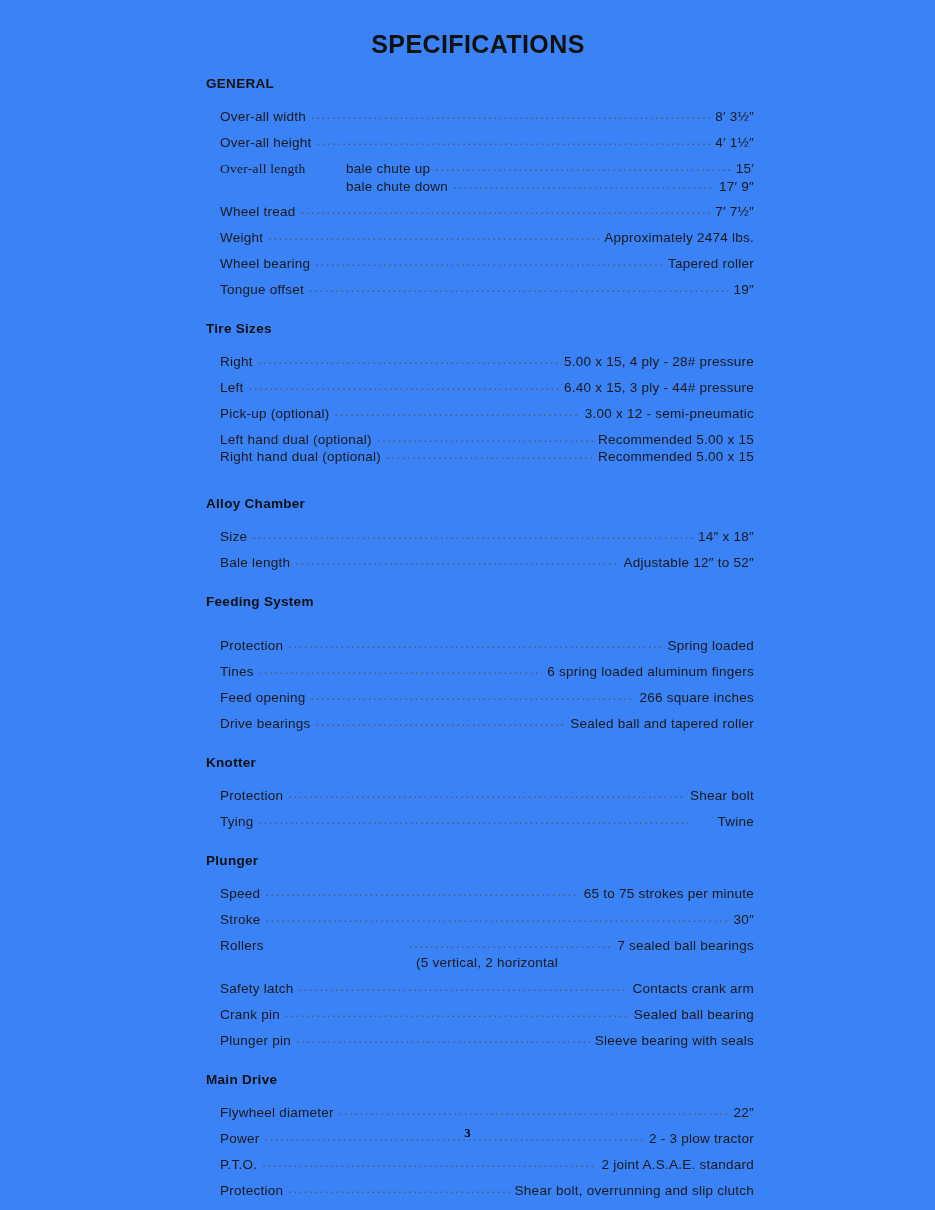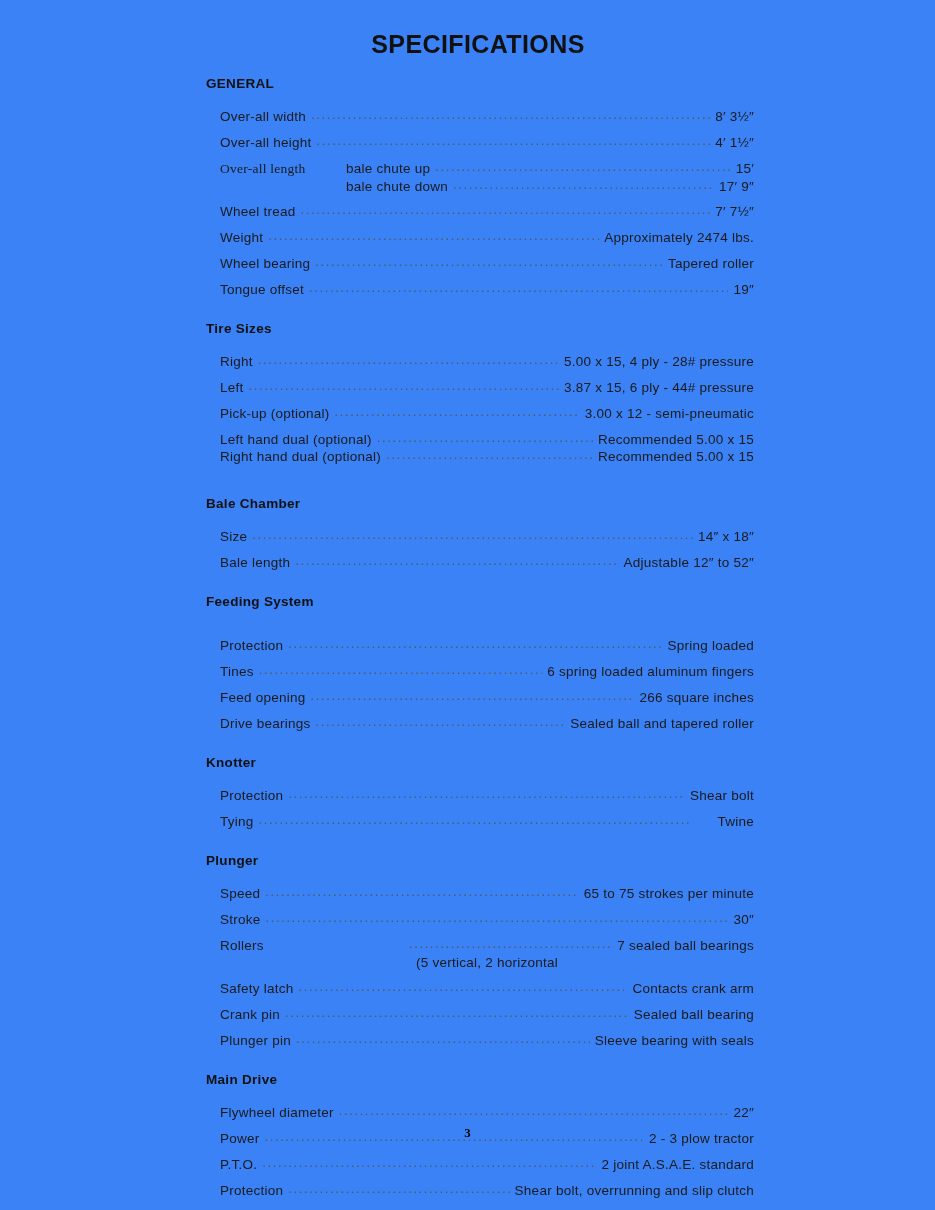--- a/index.html
+++ b/index.html
@@ -224,21 +224,21 @@
       <div class="spec-row">
         <span class="spec-label">Right</span>
         <span class="spec-leader"></span>
         <span class="spec-value">5.00 x 15, 4 ply - 28# pressure</span>
       </div>
       <div class="row-sp"></div>
 
       <div class="spec-row">
         <span class="spec-label">Left</span>
         <span class="spec-leader"></span>
-        <span class="spec-value">3.87 x 15, 6 ply - 44# pressure</span>
+        <span class="spec-value">6.40 x 15, 3 ply - 44# pressure</span>
       </div>
       <div class="row-sp"></div>
 
       <div class="spec-row">
         <span class="spec-label">Pick-up  (optional)</span>
         <span class="spec-leader"></span>
         <span class="spec-value">3.00 x 12  -  semi-pneumatic</span>
       </div>
       <div class="row-sp"></div>
 
@@ -252,21 +252,21 @@
       <div class="spec-row">
         <span class="spec-label">Right hand dual (optional)</span>
         <span class="spec-leader"></span>
         <span class="spec-value">Recommended  5.00  x  15</span>
       </div>
     </div>
 
     <div class="gap-l"></div>
 
     <div class="section">
-      <div class="section-heading">Bale Chamber</div>
+      <div class="section-heading">Alloy Chamber</div>
       <div class="gap-s"></div>
 
       <div class="spec-row">
         <span class="spec-label">Size</span>
         <span class="spec-leader"></span>
         <span class="spec-value">14″  x  18″</span>
       </div>
       <div class="row-sp"></div>
 
       <div class="spec-row">

